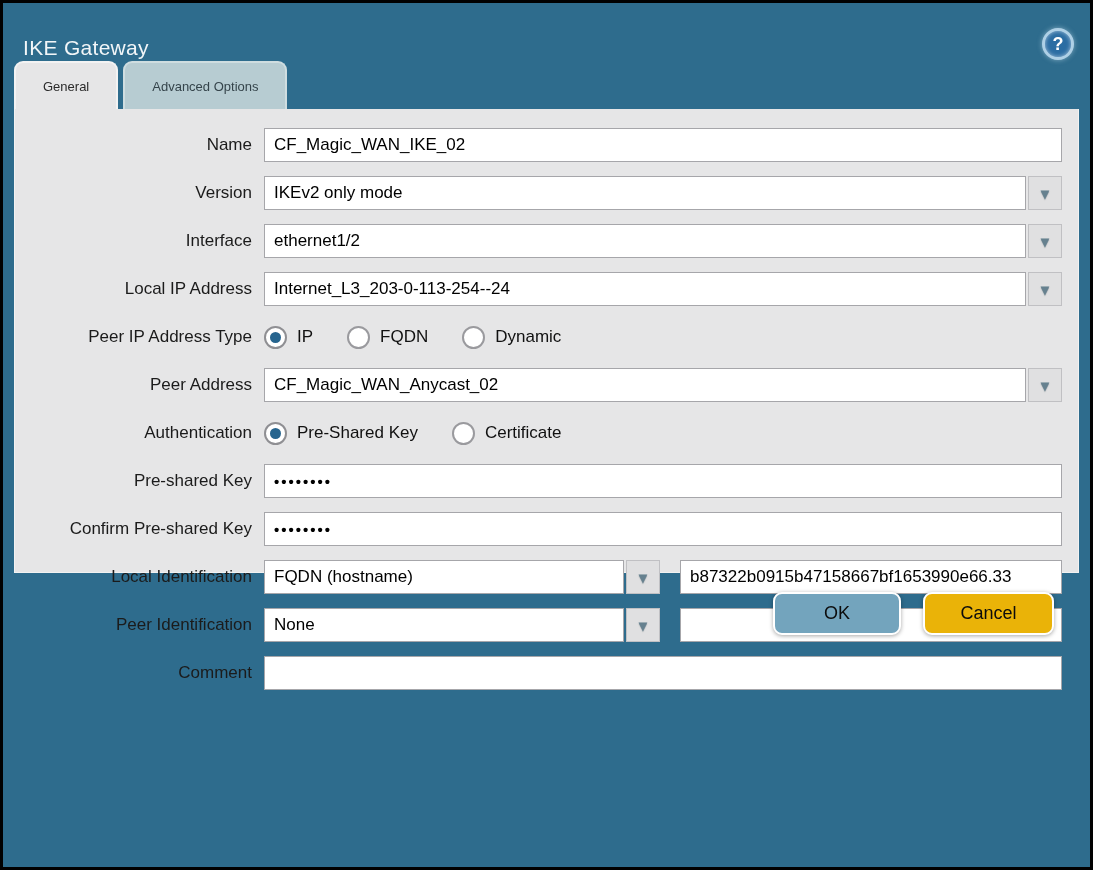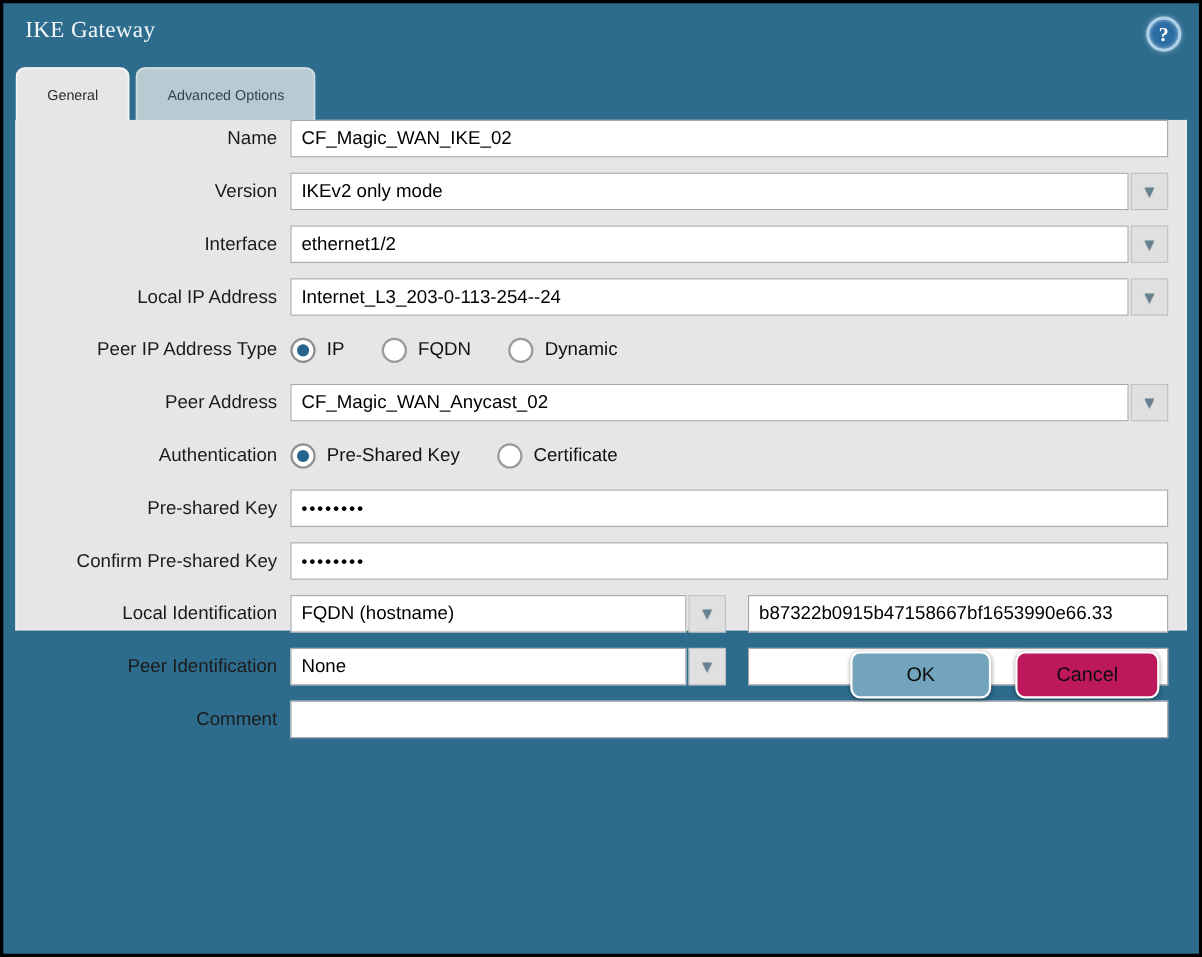--- a/index.html
+++ b/index.html
@@ -10,23 +10,22 @@
   }
   .dialog {
     width: 1093px; height: 870px;
     border: 3px solid #010101;
     background: #2e6c8d;
     display: flex; flex-direction: column;
   }
   
   .titlebar {
     height: 57px;
-    display: flex; align-items: flex-start; justify-content: space-between;
+    display: flex; align-items: flex-end; justify-content: space-between;
     padding: 12px 16px 0 20px;
-    font-family: Liberation Serif, serif;
   }
   .title { color: #f2f6f8; font-size: 21px; letter-spacing: 0.3px; }
   .help {
     width: 32px; height: 32px; border-radius: 50%;
     background: #2b6da3;
     border: 3px solid #aed0e6;
     color: #ffffff; font-weight: bold; font-size: 18px;
     display: flex; align-items: center; justify-content: center;
     box-shadow: 0 0 5px rgba(200,225,240,.55), inset 0 0 4px rgba(255,255,255,.55);
     cursor: pointer;
@@ -47,20 +46,21 @@
   .tab.inactive {
     background: #b7ccd2; color: #35444b;
     border: 2px solid #cfdde0; border-bottom: none;
     margin-left: 5px;
   }
   
   .panel {
     margin: 0 11px;
     background: #e6e6e7;
     height: 464px;
+    padding-top: 19px;
     border: 1px solid #f2f2f2; border-top: none;
   }
   .row { display: flex; align-items: center; height: 34px; margin-bottom: 14px; }
   .lbl {
     flex: 0 0 249px; text-align: right; padding-right: 12px;
     font-size: 17px; color: #1b1b1b; white-space: nowrap;
   }
   .ctl { flex: 1; display: flex; align-items: center; padding-right: 16px; }
   .ti {
     height: 34px; width: 100%;
@@ -103,21 +103,21 @@
   }
   .btn {
     height: 43px; border-radius: 9px;
     border: 2px solid #ffffff;
     font-family: "Liberation Sans", "DejaVu Sans", sans-serif;
     font-size: 18px; color: #0c0c0c;
     cursor: pointer;
     box-shadow: 0 1px 4px rgba(0,0,0,.35);
   }
   .btn.ok { width: 128px; background: #73a4bd; }
-  .btn.cancel { width: 131px; background: #be185d; }
+  .btn.cancel { width: 131px; background: #eab308; }
 </style>
 </head>
 <body>
 
 <div class="dialog">
 
   <div class="titlebar">
     <span class="title">IKE Gateway</span>
     <span class="help">?</span>
   </div>

